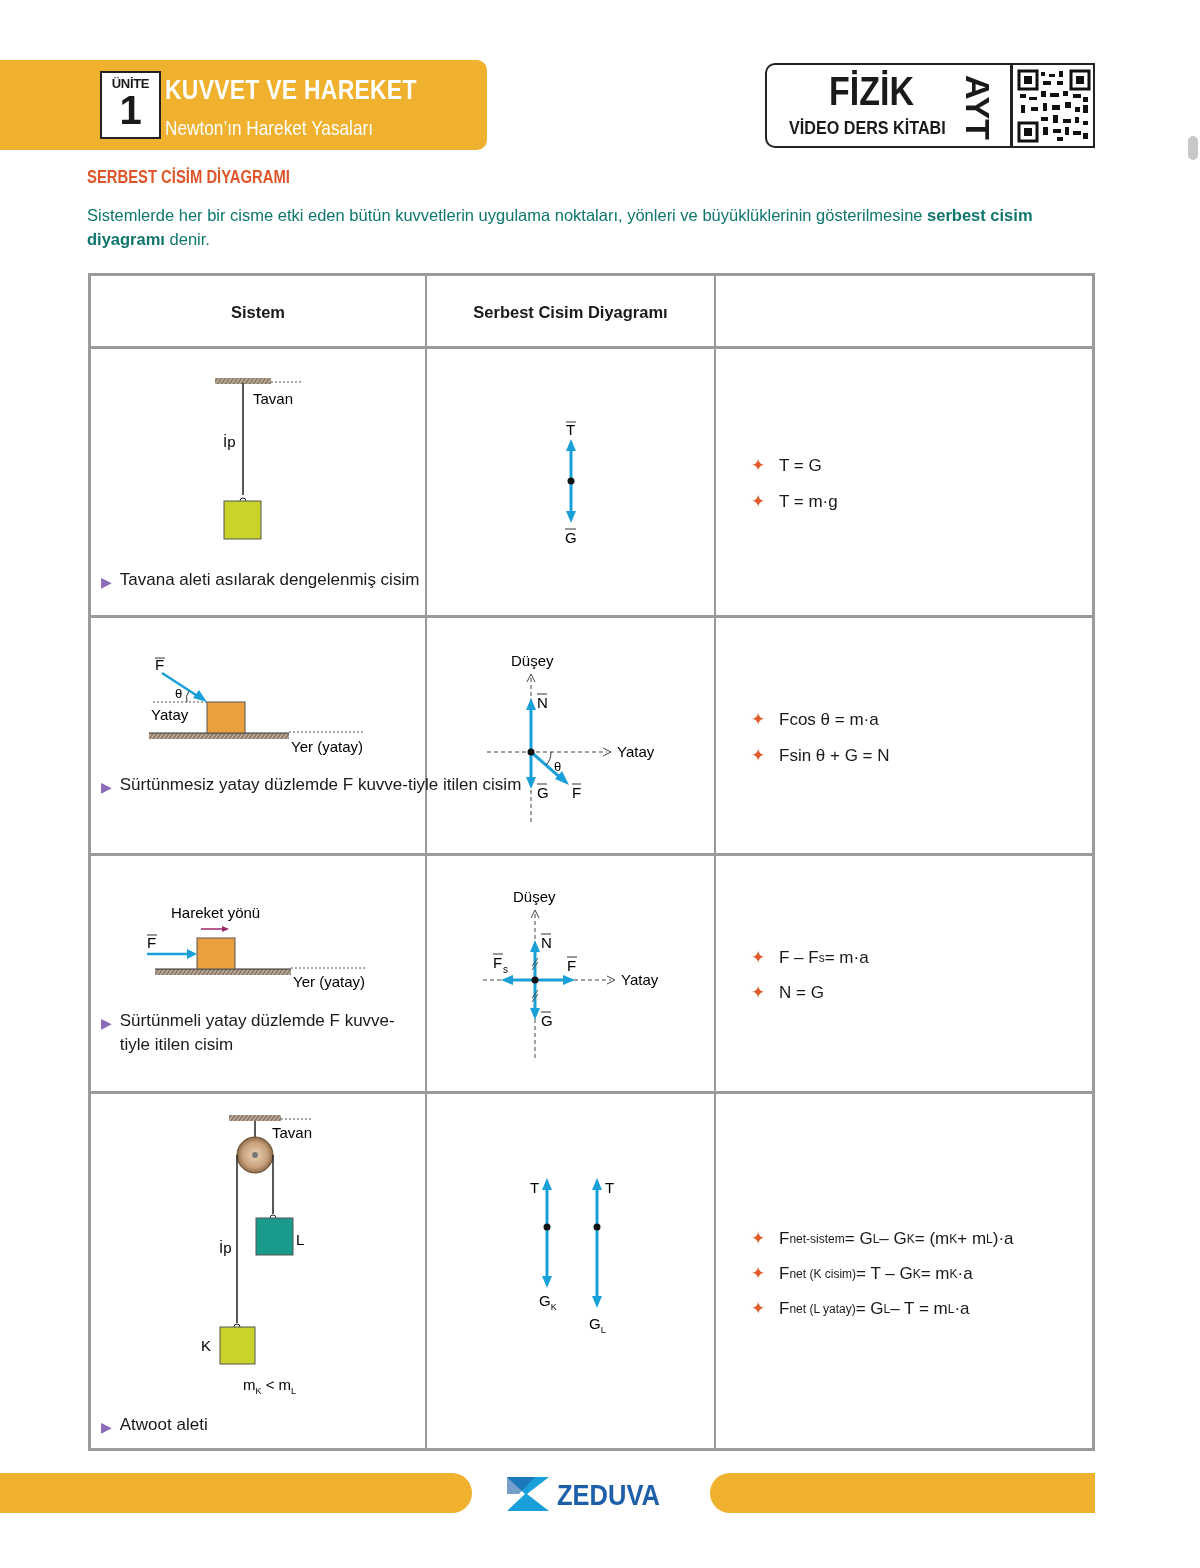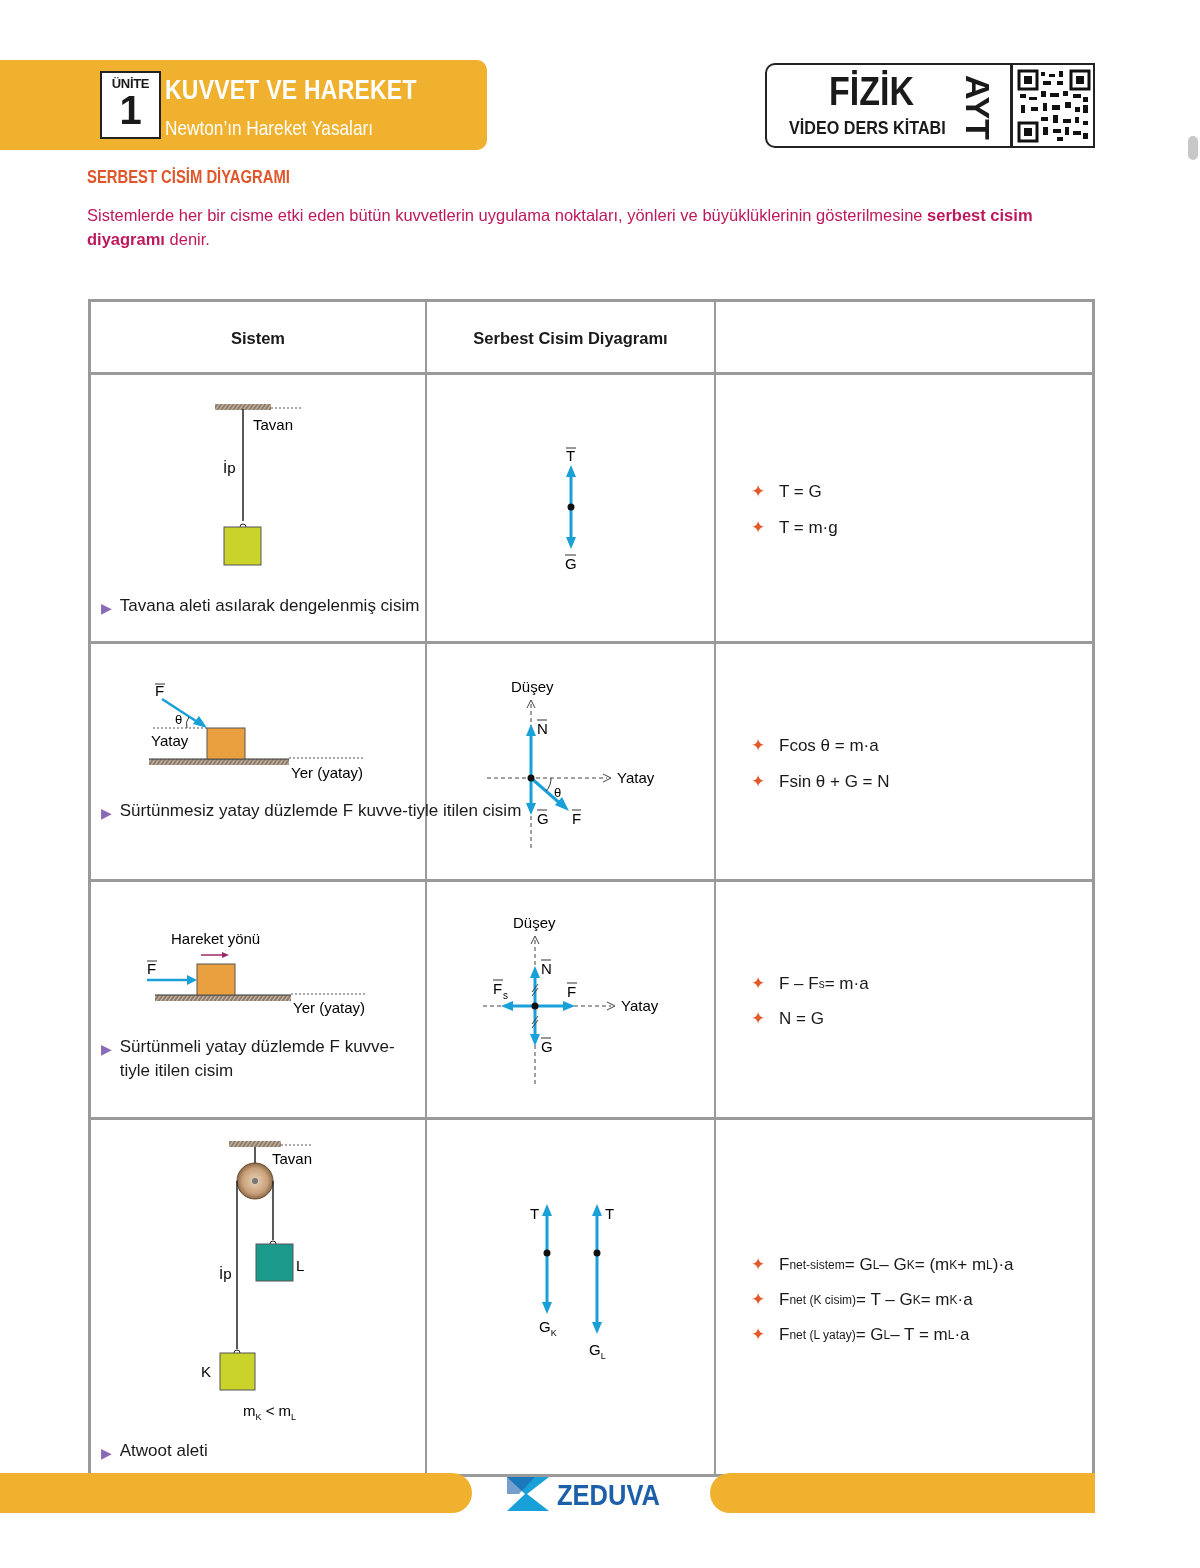--- a/index.html
+++ b/index.html
@@ -17,25 +17,25 @@
   .brand-box { position: absolute; left: 765px; top: 63px; width: 330px; height: 85px; border: 2px solid #222; border-radius: 10px 0 0 10px; background: #fff; }
   .brand-title { position: absolute; left: 62px; top: 4px; font-size: 40px; font-weight: bold; transform: scaleX(0.85); transform-origin: left; }
   .brand-sub { position: absolute; left: 22px; top: 52px; font-size: 19px; font-weight: bold; transform: scaleX(0.85); transform-origin: left; }
   .brand-ayt { position: absolute; left: 192px; top: 10px; font-size: 34px; font-weight: bold; transform: rotate(90deg); transform-origin: left top; margin-left: 38px; }
   .brand-sep { position: absolute; left: 243px; top: 0; width: 3px; height: 81px; background: #222; }
   .qr { position: absolute; left: 250px; top: 4px; width: 74px; height: 74px; }
 
   .scroll-thumb { position: absolute; left: 1188px; top: 136px; width: 10px; height: 24px; background: #c8c8c8; border-radius: 5px; }
 
   .section-title { position: absolute; left: 87px; top: 166px; color: #e0562b; font-size: 19px; font-weight: bold; transform: scaleX(0.78); transform-origin: left; }
-  .intro { position: absolute; left: 87px; top: 203px; width: 1012px; font-size: 16.5px; line-height: 24px; color: #be185d; }
+  .intro { position: absolute; left: 87px; top: 203px; width: 1012px; font-size: 16.5px; line-height: 24px; color: #0f766e; }
   .intro b { font-weight: bold; }
 
   
-  .tbl { position: absolute; left: 88px; top: 273px; width: 1007px; height: 1178px; border: 3px solid #9a9a9a; margin-top: 26px; }
+  .tbl { position: absolute; left: 88px; top: 273px; width: 1007px; height: 1178px; border: 3px solid #9a9a9a; }
   .vline { position: absolute; top: 0; bottom: 0; width: 2px; background: #9a9a9a; }
   .hline { position: absolute; left: 0; right: 0; height: 3px; background: #9a9a9a; }
   .th { position: absolute; top: 0; height: 72px; display: flex; align-items: center; justify-content: center; font-weight: bold; font-size: 16.5px; }
 
   .caption { position: absolute; left: 10px; font-size: 17px; line-height: 24px; color: #1a1a1a; display: flex; }
   .caption .tri { color: #8a6bb8; font-size: 14px; margin-right: 8px; margin-top: 2px; }
 
   .eq { position: absolute; left: 660px; font-size: 17px; color: #1a1a1a; display: flex; align-items: center; white-space: nowrap; }
   .eq .star { color: #e05a2b; font-size: 17px; width: 28px; }
   .eq sub { font-size: 12px; vertical-align: -4px; }

